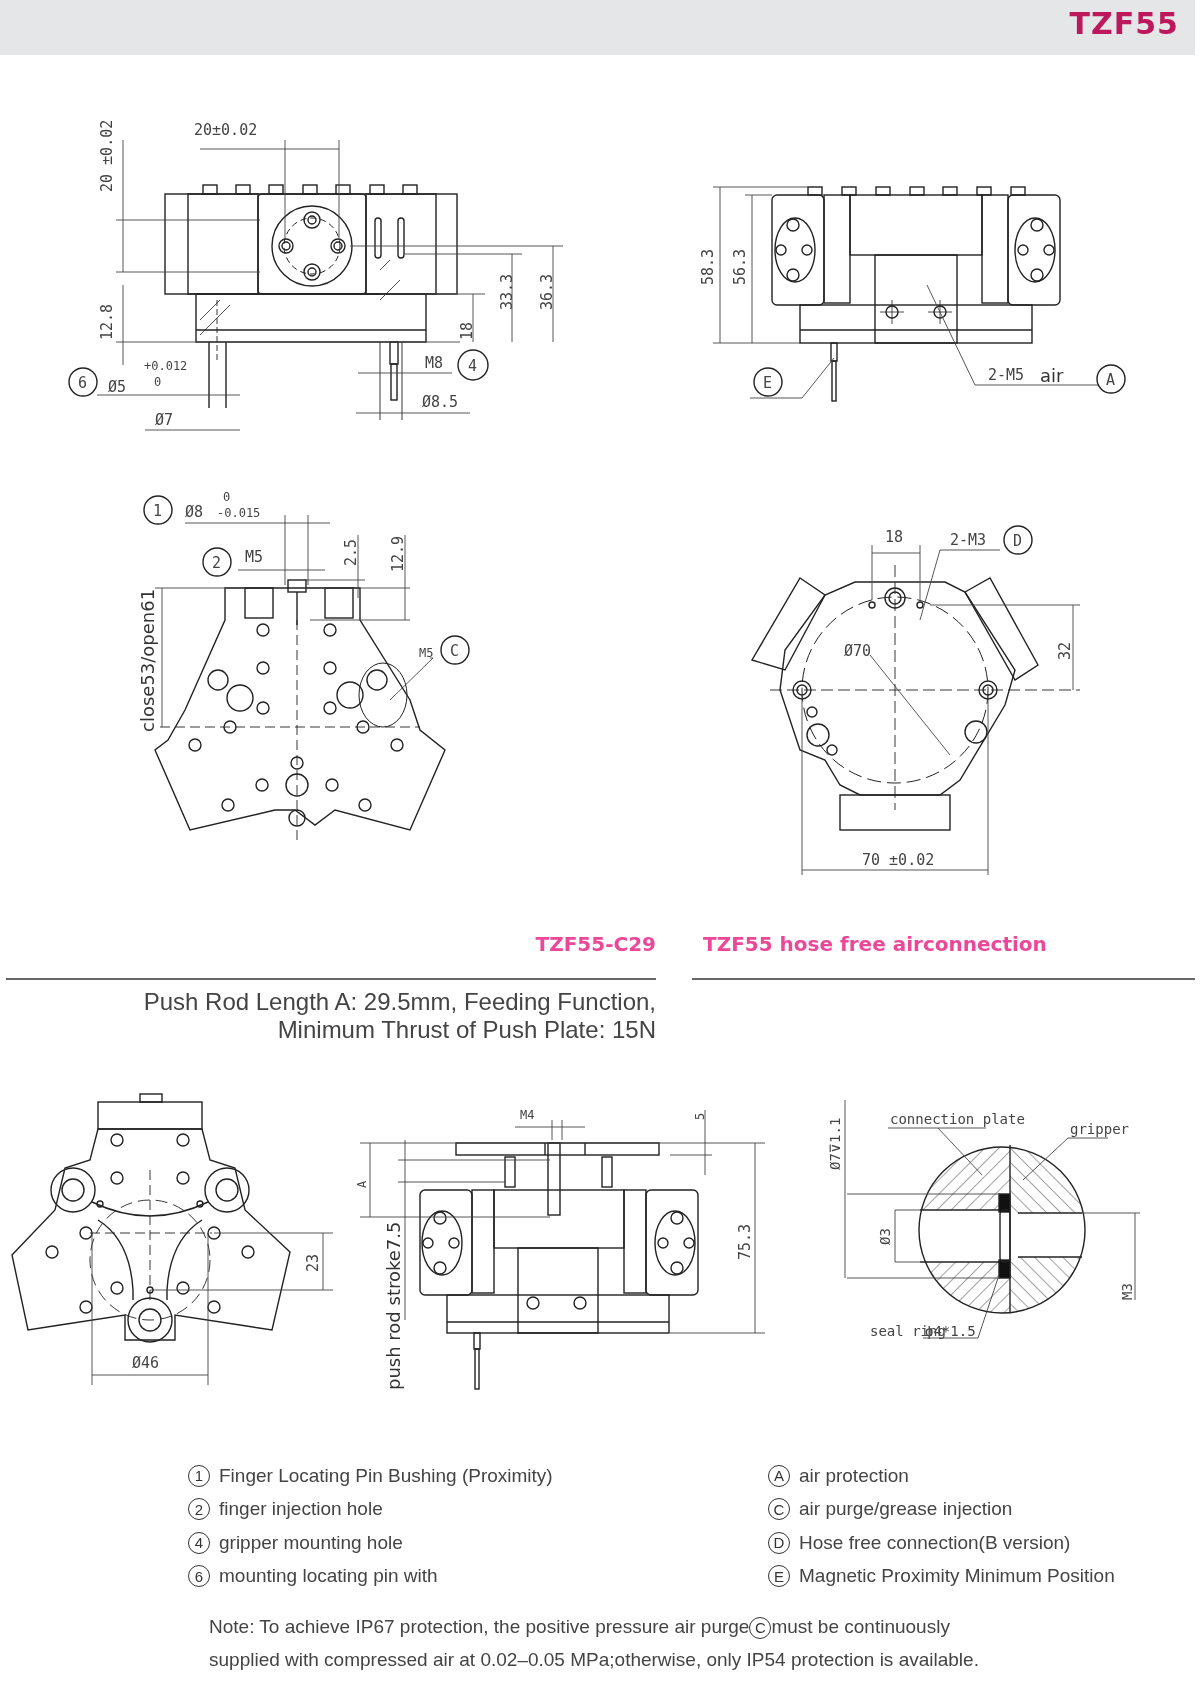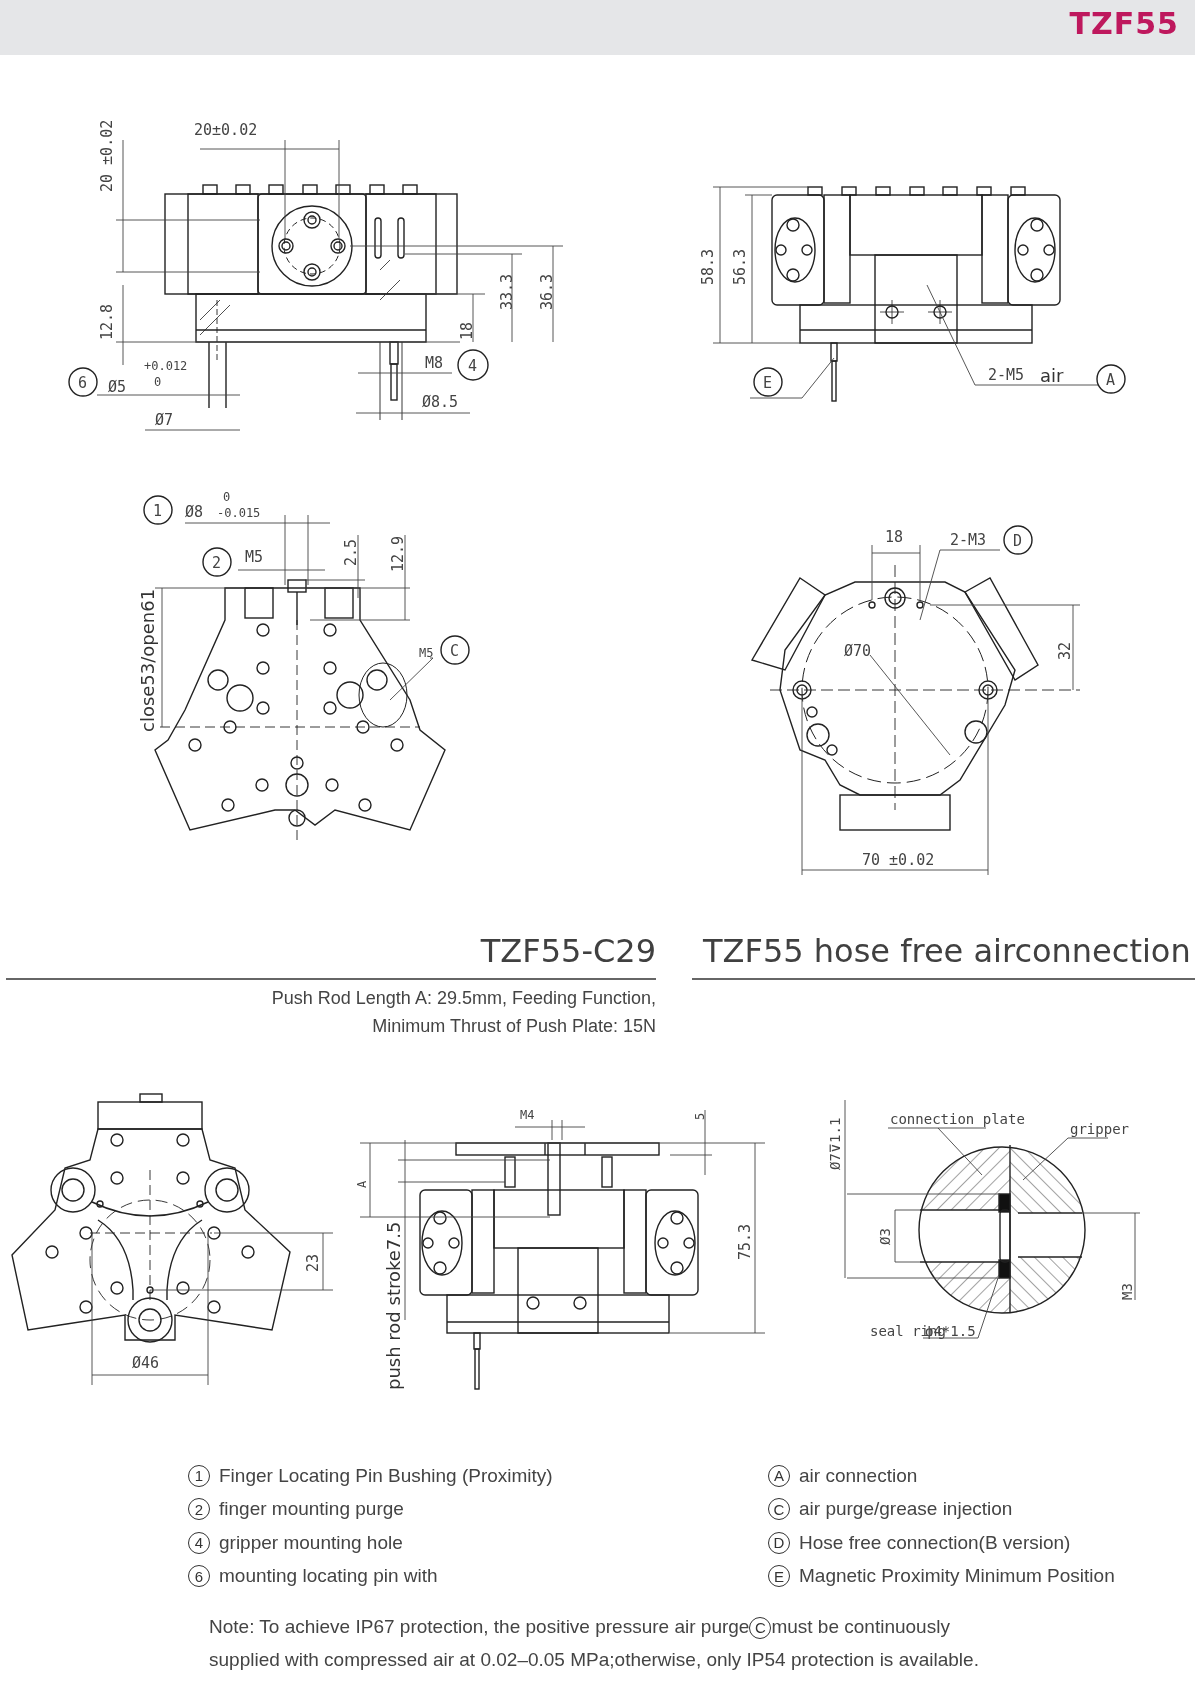--- a/index.html
+++ b/index.html
@@ -4,23 +4,23 @@
 <style>
   html, body { margin:0; padding:0; background:#ffffff; }
   body { width:1200px; height:1684px; position:relative; overflow:hidden; font-family:"Liberation Sans", sans-serif; color:#333; }
   .header-bar { position:absolute; left:0; top:0; width:1195px; height:55px; background:#e5e6e8; }
   .header-title { position:absolute; right:16px; top:6px; font-family:"DejaVu Sans", sans-serif; font-weight:bold; font-size:30px; color:#be185d; letter-spacing:1px; }
   .drawing { position:absolute; }
   .drawing svg { width:100%; height:100%; display:block; }
   .dim { font-family:"DejaVu Sans Mono", monospace; font-size:15px; fill:#444; }
   .dimsm { font-family:"DejaVu Sans Mono", monospace; font-size:12px; fill:#444; }
   .lbl { font-family:"DejaVu Sans", sans-serif; font-size:18px; fill:#333; }
-  .section-title { position:absolute; font-family:"DejaVu Sans", sans-serif; font-weight:normal; font-size:32px; color:#404040; white-space:nowrap; }
+  .section-title { position:absolute; font-family:"DejaVu Sans", sans-serif; font-weight:bold; font-size:20px; color:#ec4899; white-space:nowrap; }
   .rule { position:absolute; height:1.5px; background:#666; }
-  .desc { position:absolute; right:544px; font-size:18px; color:#444; text-align:right; white-space:nowrap; }
+  .desc { position:absolute; right:544px; font-size:24px; color:#444; text-align:right; white-space:nowrap; }
   .legend { position:absolute; font-size:19px; color:#444; }
   .legend-item { display:flex; align-items:center; height:33.5px; }
   .badge { width:22px; height:22px; border:1.5px solid #333; border-radius:50%; display:inline-flex; align-items:center; justify-content:center; font-size:15px; margin-right:9px; box-sizing:border-box; color:#333; }
   .note { position:absolute; left:209px; top:1610px; font-family:"Liberation Sans", sans-serif; font-size:19px; color:#444; line-height:33px; }
   .note .badge { width:22px; height:22px; margin:0; vertical-align:middle; }
 </style>
 </head>
 <body>
 
 <div class="header-bar">
@@ -445,36 +445,36 @@
   </svg>
 </div>
 
 <div class="legend" style="left:188px;top:1459px;">
   <div class="legend-item">
       <span class="badge">1</span>
       <span>Finger Locating Pin Bushing (Proximity)</span>
     </div>
   <div class="legend-item">
       <span class="badge">2</span>
-      <span>finger mounting purge</span>
+      <span>finger injection hole</span>
     </div>
   <div class="legend-item">
       <span class="badge">4</span>
       <span>gripper mounting hole</span>
     </div>
   <div class="legend-item">
       <span class="badge">6</span>
       <span>mounting locating pin with</span>
     </div>
 </div>
 
 <div class="legend" style="left:768px;top:1459px;">
   <div class="legend-item">
       <span class="badge">A</span>
-      <span>air connection</span>
+      <span>air protection</span>
     </div>
   <div class="legend-item">
       <span class="badge">C</span>
       <span>air purge/grease injection</span>
     </div>
   <div class="legend-item">
       <span class="badge">D</span>
       <span>Hose free connection(B version)</span>
     </div>
   <div class="legend-item">

